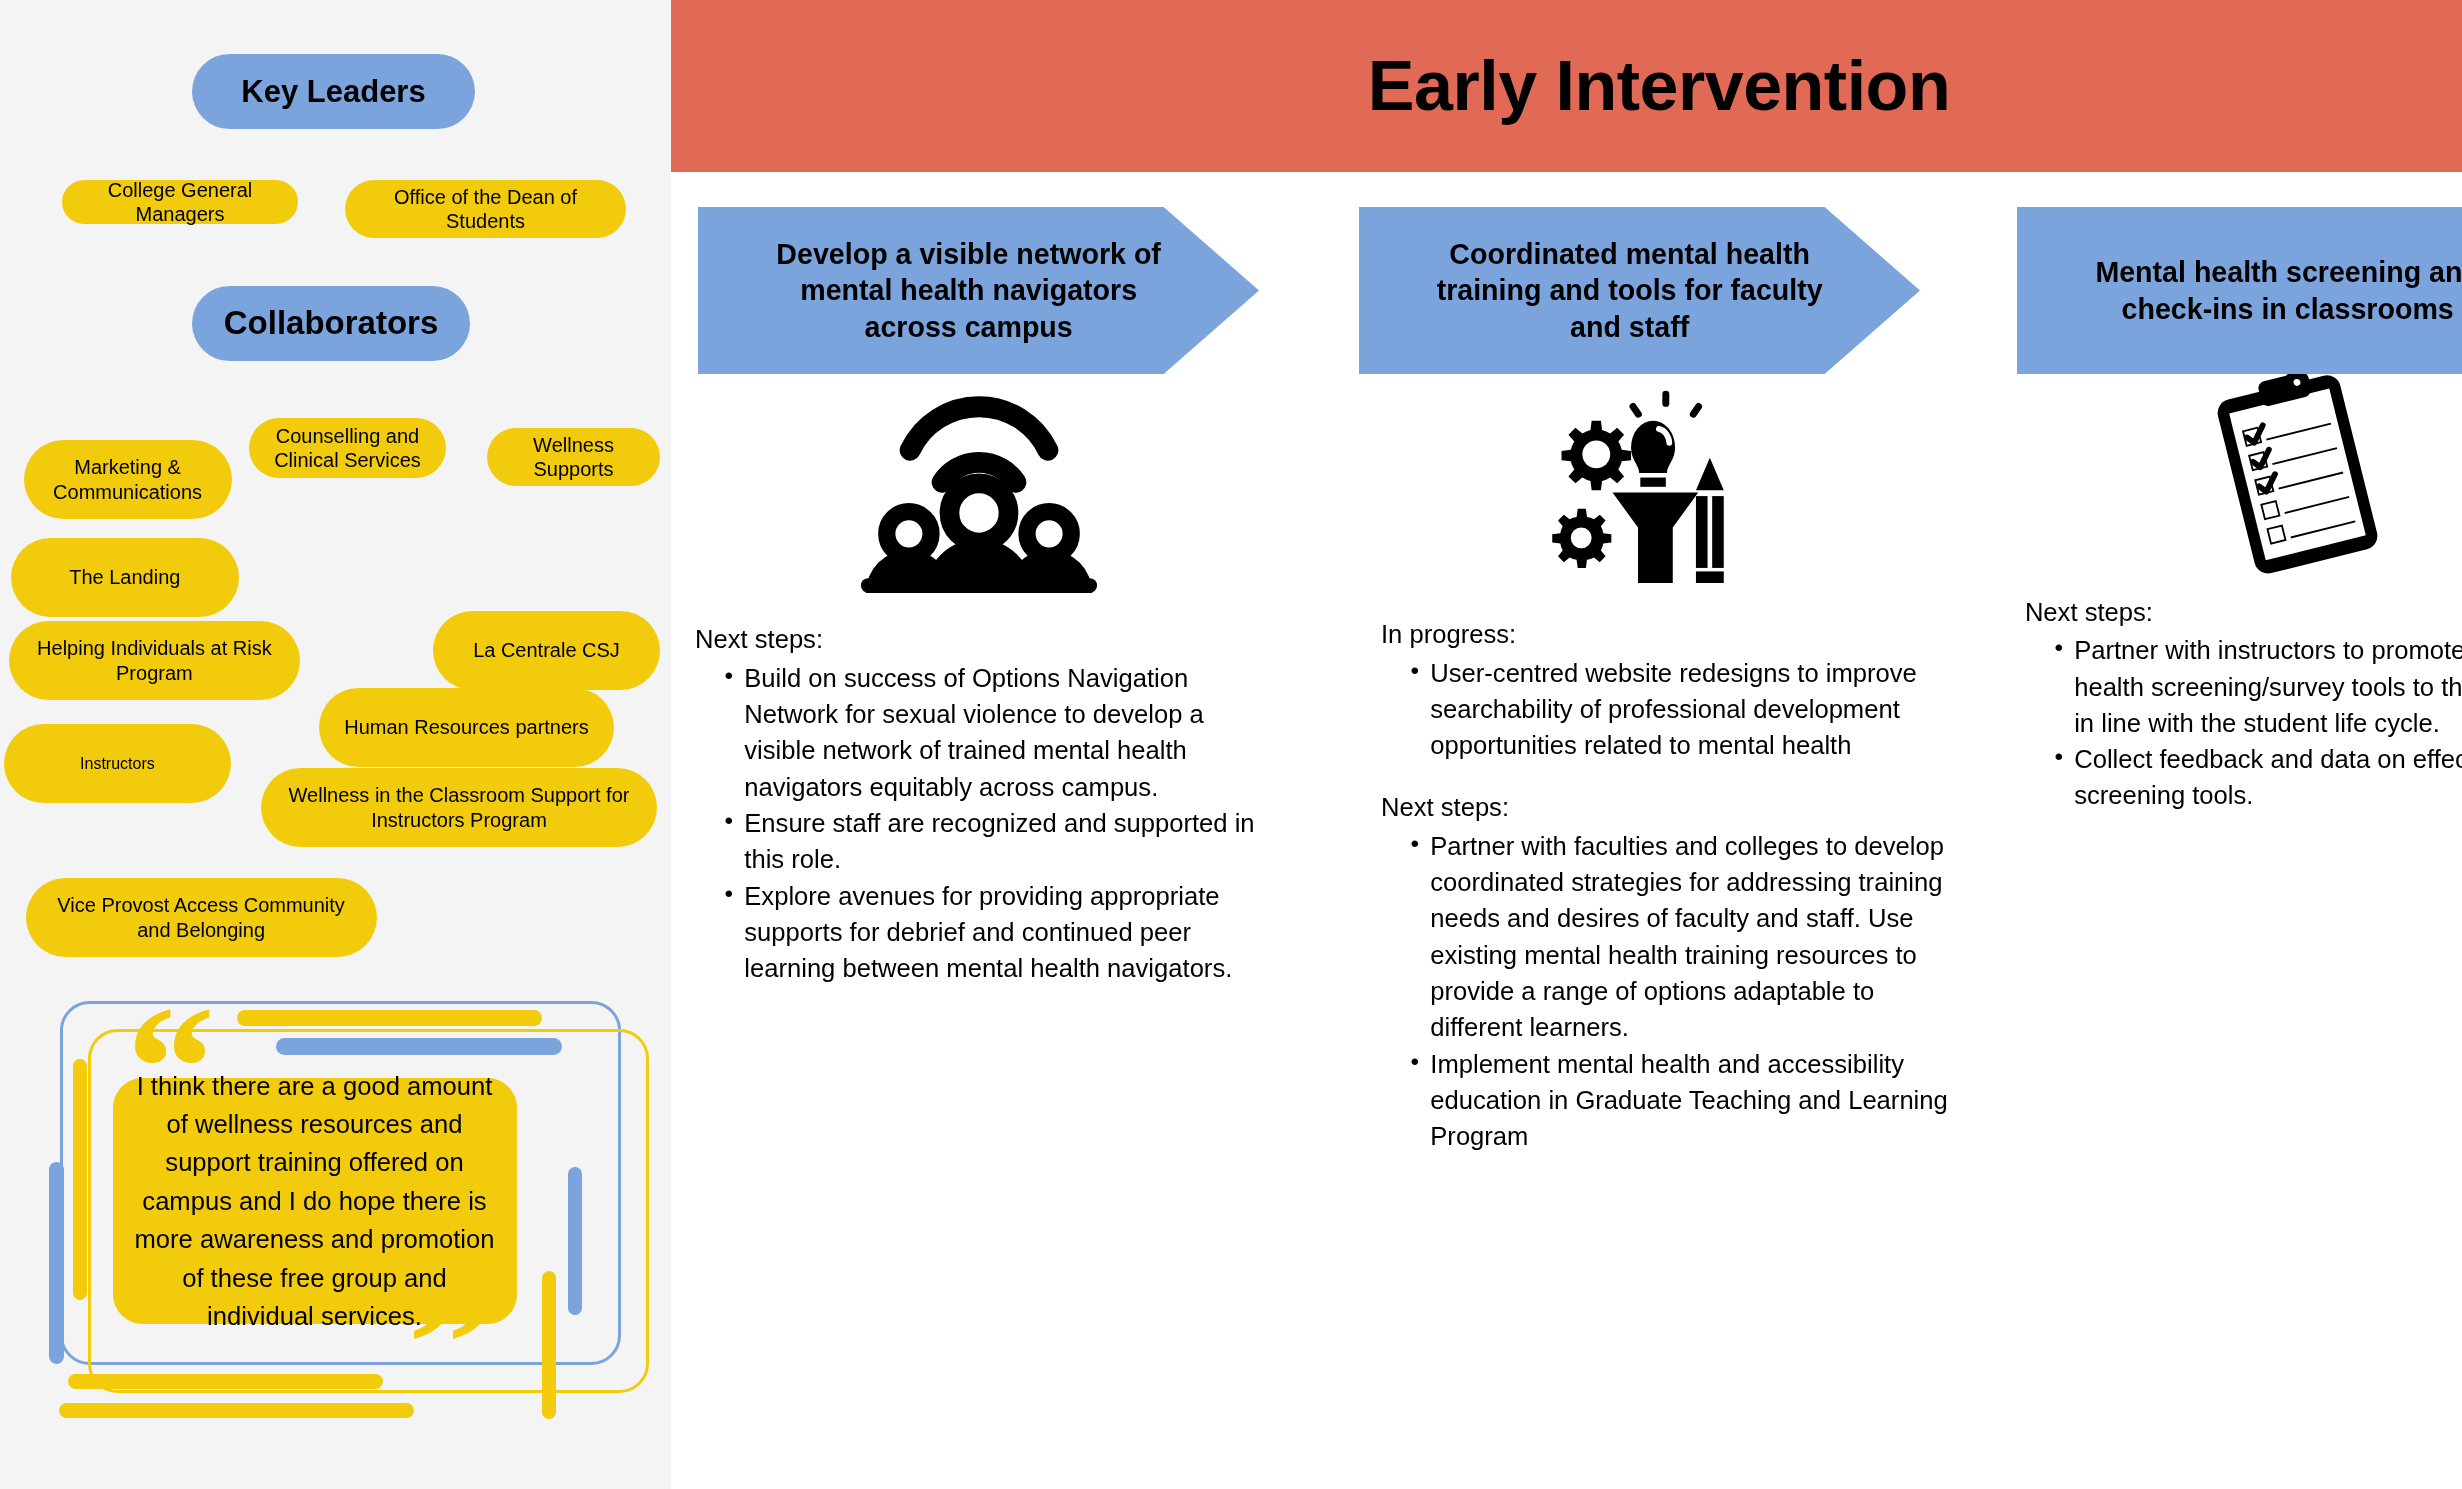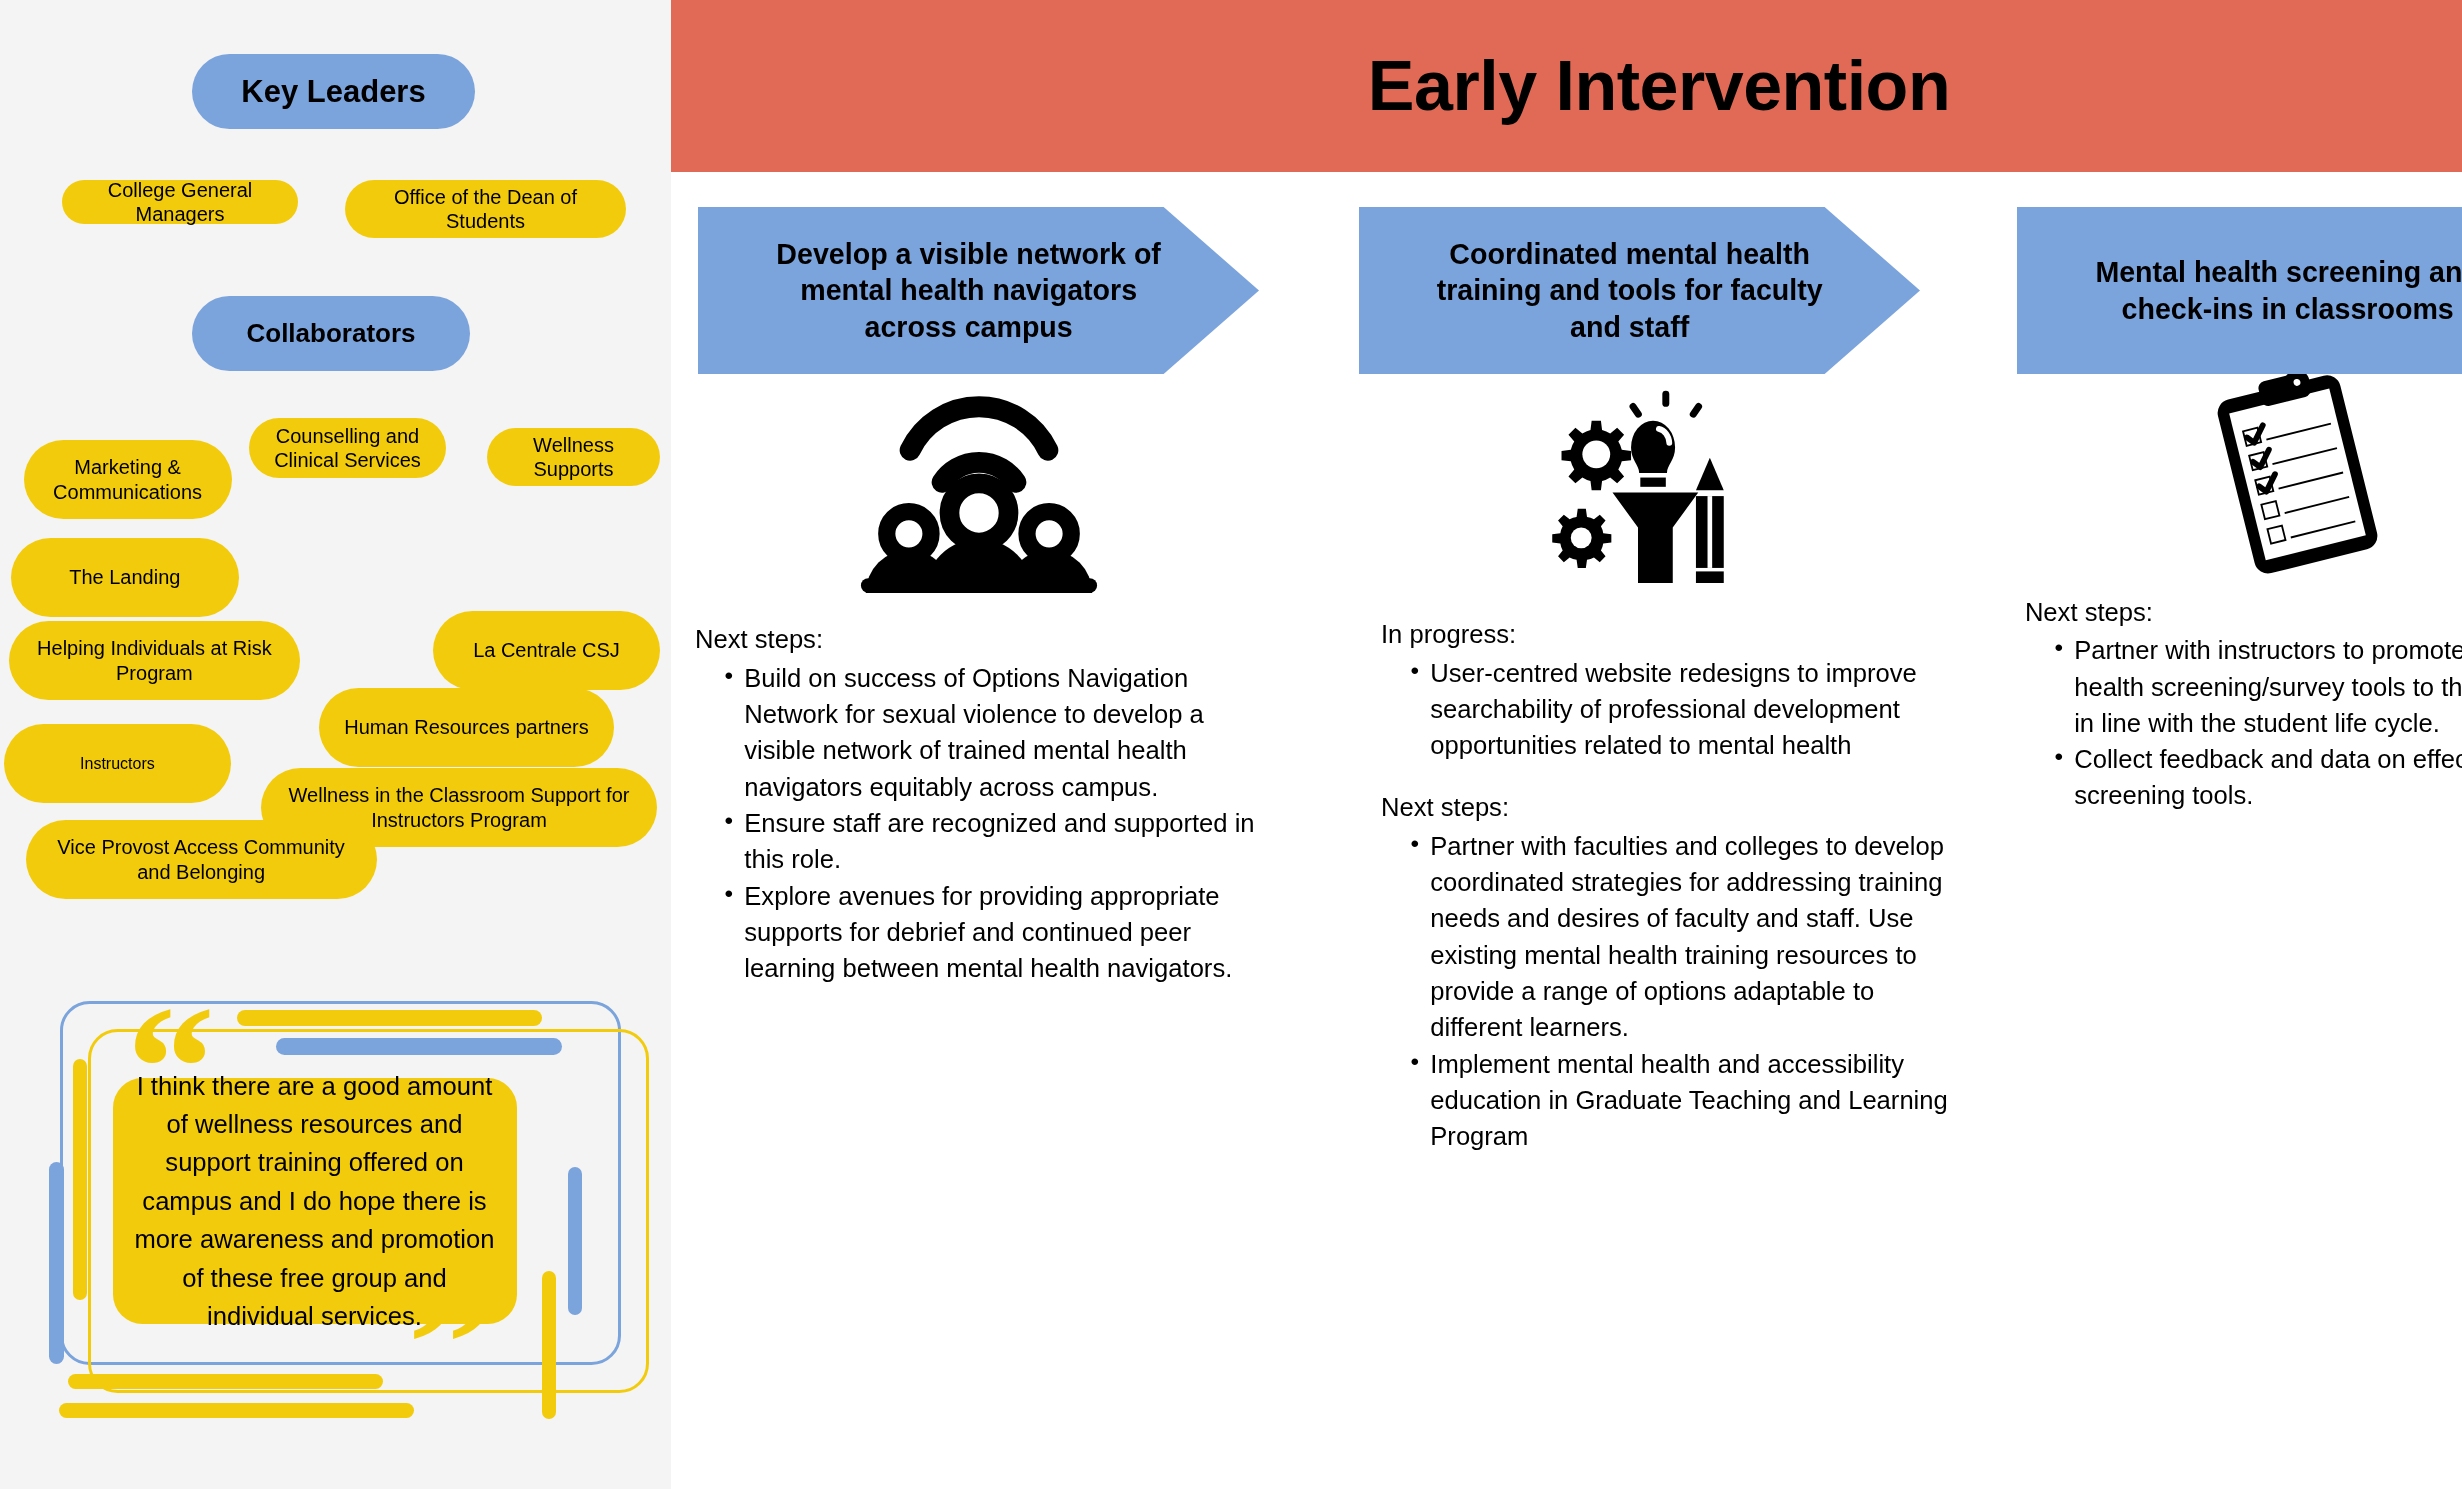--- a/index.html
+++ b/index.html
@@ -122,21 +122,21 @@
     </div>
 
     <div class="pill" style="left:62px; top:180px; width:236px; height:44px; font-size:20px;">
       <span>College General Managers</span>
     </div>
 
     <div class="pill" style="left:345px; top:180px; width:281px; height:58px; font-size:20px;">
       <span>Office of the Dean of Students</span>
     </div>
 
-    <div class="pill blue" style="left:192px; top:296px; width:278px; height:75px; font-size:26px;">
+    <div class="pill blue" style="left:192px; top:286px; width:278px; height:75px; font-size:33px;">
       <span>Collaborators</span>
     </div>
 
     <div class="pill" style="left:23.6px; top:404px; width:208px; height:79px; font-size:20px;margin-top:36px;">
       <span>Marketing &amp; Communications</span>
     </div>
     <div class="pill" style="left:249px; top:418px; width:197px; height:60px; font-size:20px;">
       <span>Counselling and Clinical Services</span>
     </div>
     <div class="pill" style="left:487px; top:428px; width:173px; height:58px; font-size:20px;">
@@ -159,21 +159,21 @@
     </div>
 
     <div class="pill" style="left:3.9px; top:724px; width:227px; height:79px; font-size:16px;">
       <span>Instructors</span>
     </div>
 
     <div class="pill" style="left:261px; top:768px; width:396px; height:79px; font-size:20px;">
       <span>Wellness in the Classroom Support for Instructors Program</span>
     </div>
 
-    <div class="pill" style="left:25.6px; top:820px; width:351px; height:79px; font-size:20px;">
+    <div class="pill" style="left:25.6px; top:878px; width:351px; height:79px; font-size:20px;">
       <span>Vice Provost Access Community and Belonging</span>
     </div>
 
     <div id="quote-block">
       <div class="frame" id="frame-blue-thin"></div>
       <div class="frame" id="frame-yellow-thin"></div>
 
       <div class="accent" id="accent-yellow-top"></div>
       <div class="accent" id="accent-blue-top"></div>
       <div class="accent" id="accent-blue-left"></div>

